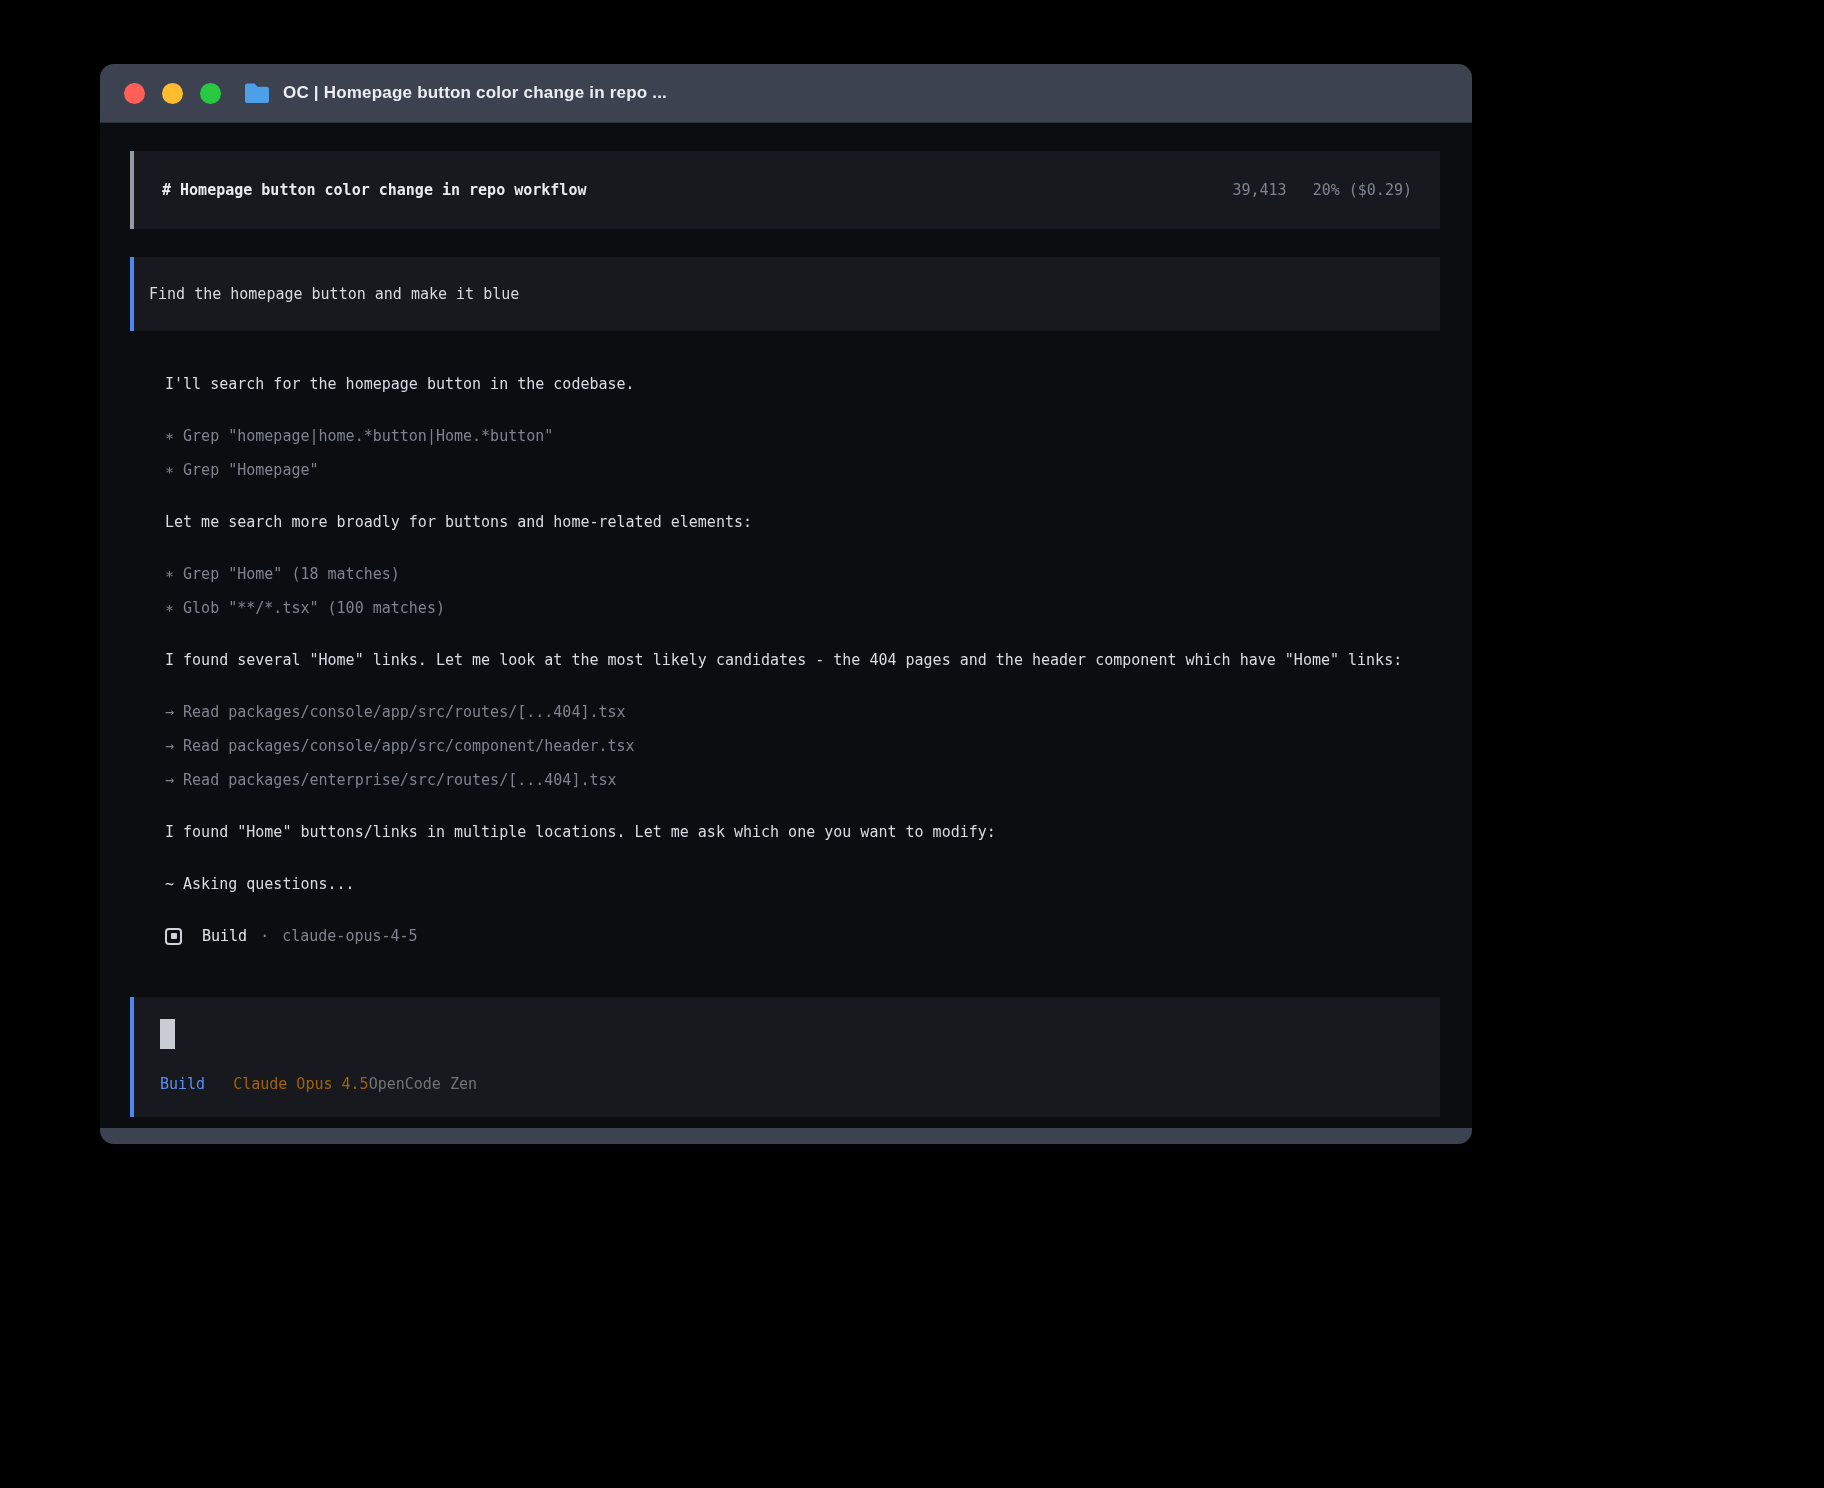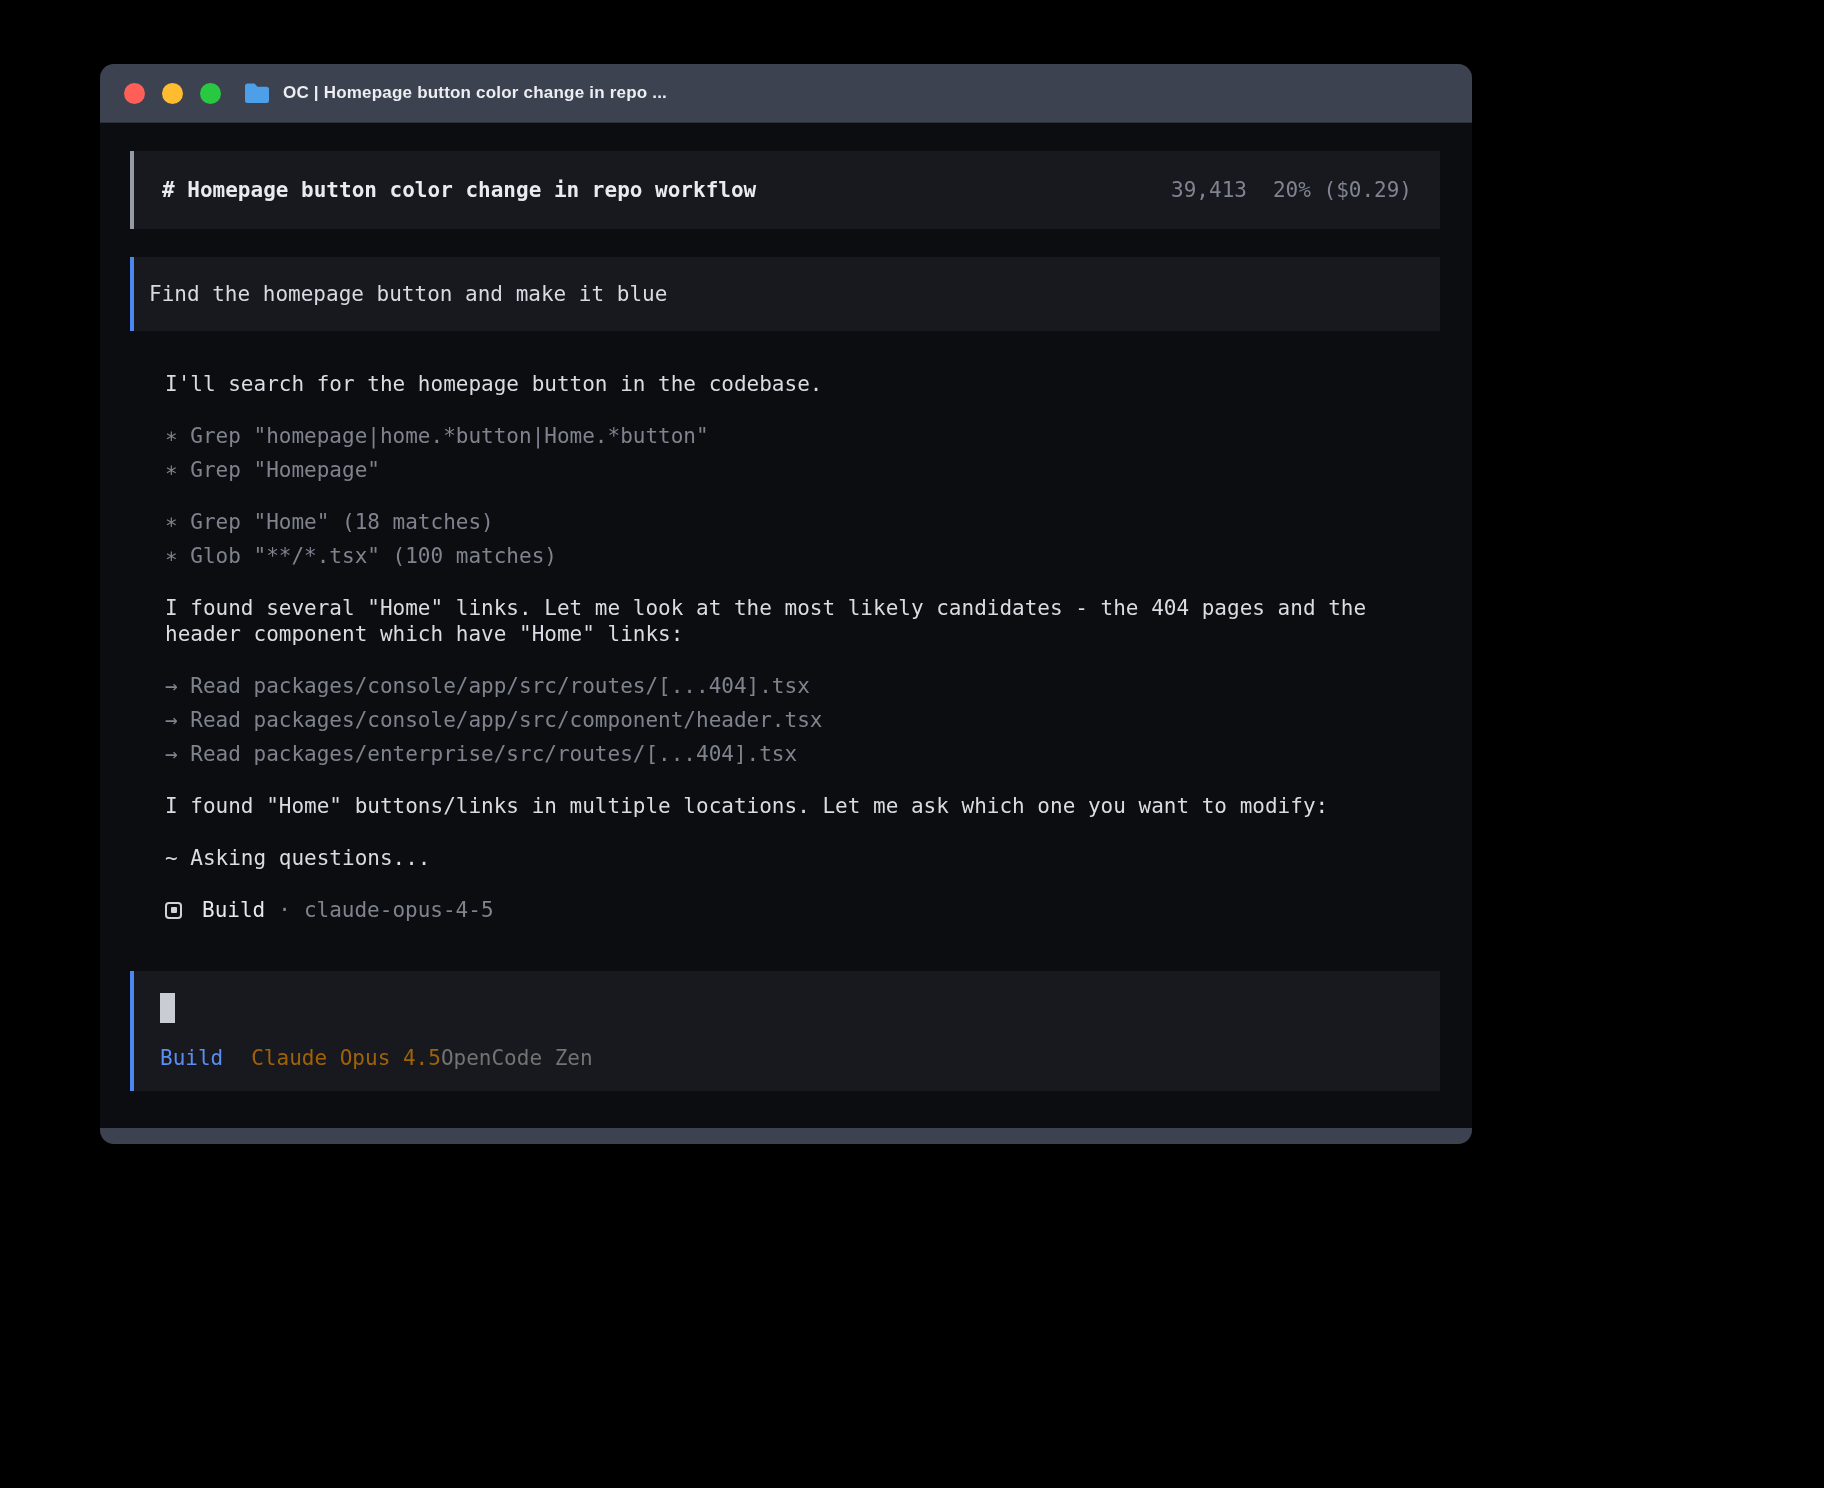--- a/index.html
+++ b/index.html
@@ -27,21 +27,21 @@
   .light.green { background:#28c840; }
   .titlebar .folder { display:flex; align-items:center; margin-right:12px; }
   .window-title {
     font-family:"Liberation Sans",sans-serif; font-weight:bold;
     font-size:17px; color:#eceef2; letter-spacing:0.2px;
   }
   
   .term {
     flex:1 1 auto; display:flex; flex-direction:column;
     padding:28px 32px 16px 30px; box-sizing:border-box; overflow:hidden;
-    font-size:21px; line-height:26px;
+    font-size:15px; line-height:26px;
   }
   .panel { background:#17191f; }
   .session-header {
     border-left:4px solid #949aa6; padding:26px 28px;
     display:flex; justify-content:space-between; align-items:center;
     margin-bottom:28px;
   }
   .session-title { font-weight:bold; color:#e9ebef; }
   .session-stats { color:#7f8490; display:flex; gap:26px;margin-left:7px; }
   .user-msg {
@@ -119,20 +119,23 @@
       </div>
 
       <div class="transcript">
           <div class="block text">
             <div class="line">I'll search for the homepage button in the codebase.</div>
           </div>
           <div class="block tool">
             <div class="line">∗ Grep "homepage|home.*button|Home.*button"</div>
             <div class="line">∗ Grep "Homepage"</div>
           </div>
+          <div class="block text">
+            <div class="line">Let me search more broadly for buttons and home-related elements:</div>
+          </div>
           <div class="block tool">
             <div class="line">∗ Grep "Home" (18 matches)</div>
             <div class="line">∗ Glob "**/*.tsx" (100 matches)</div>
           </div>
           <div class="block text">
             <div class="line">I found several "Home" links. Let me look at the most likely candidates - the 404 pages and the header component which have "Home" links:</div>
           </div>
           <div class="block tool">
             <div class="line">→ Read packages/console/app/src/routes/[...404].tsx</div>
             <div class="line">→ Read packages/console/app/src/component/header.tsx</div>

